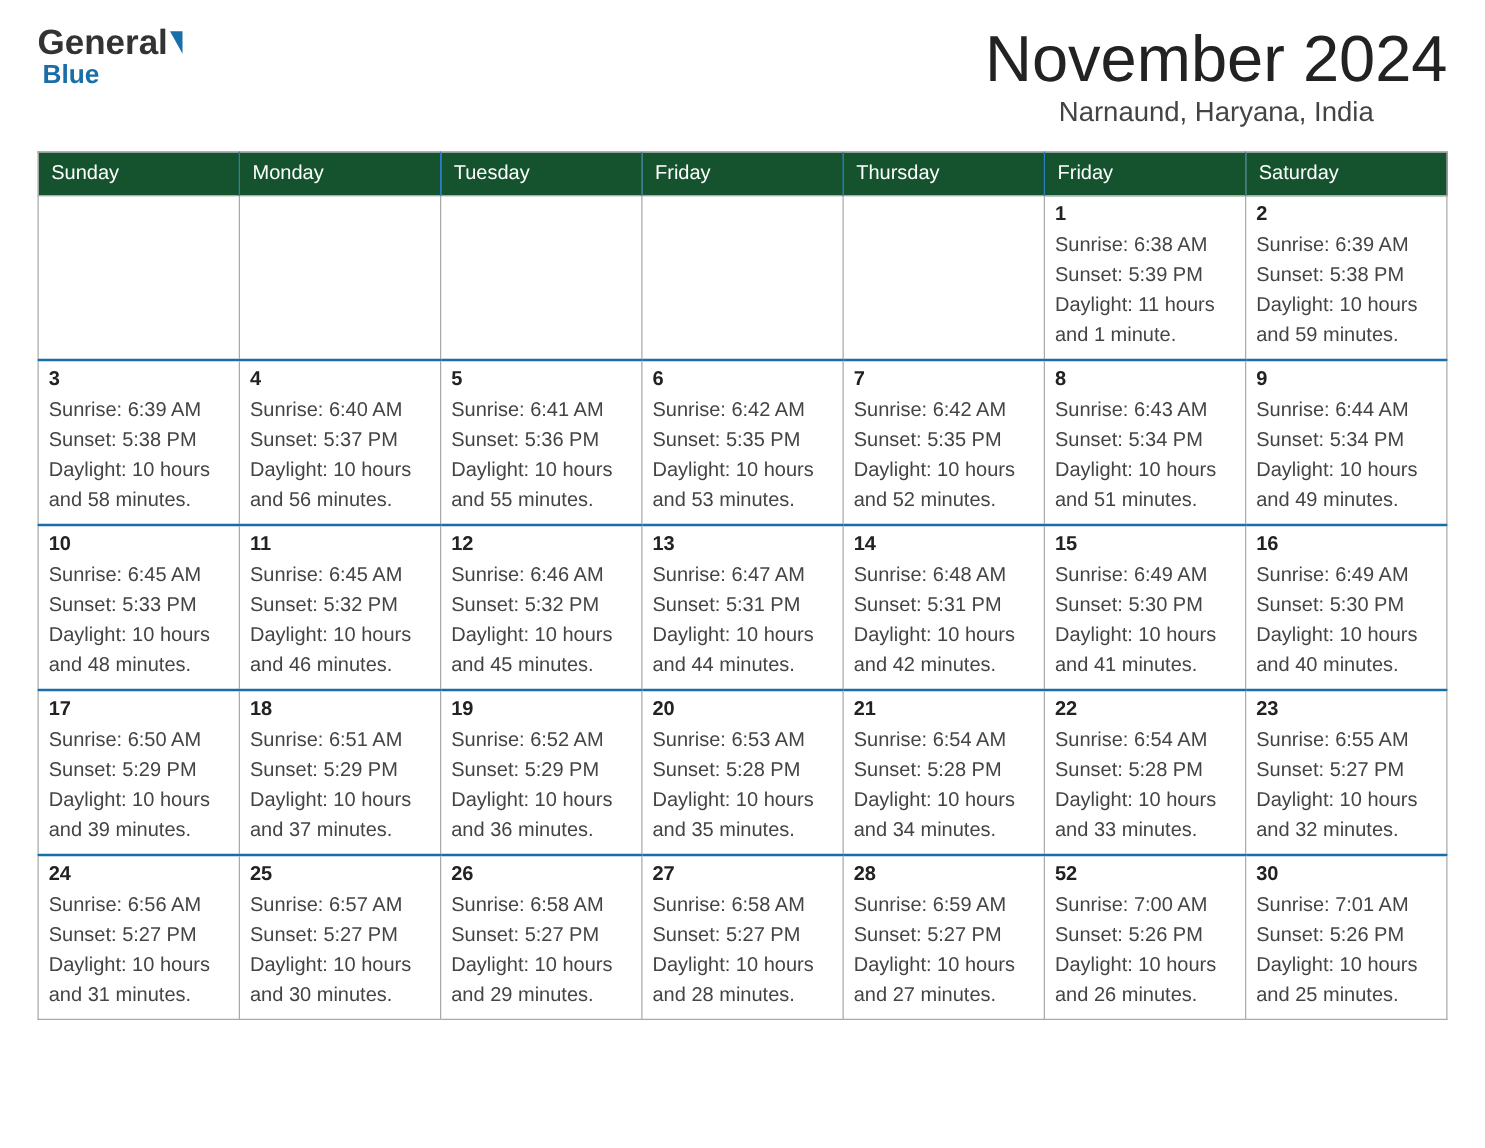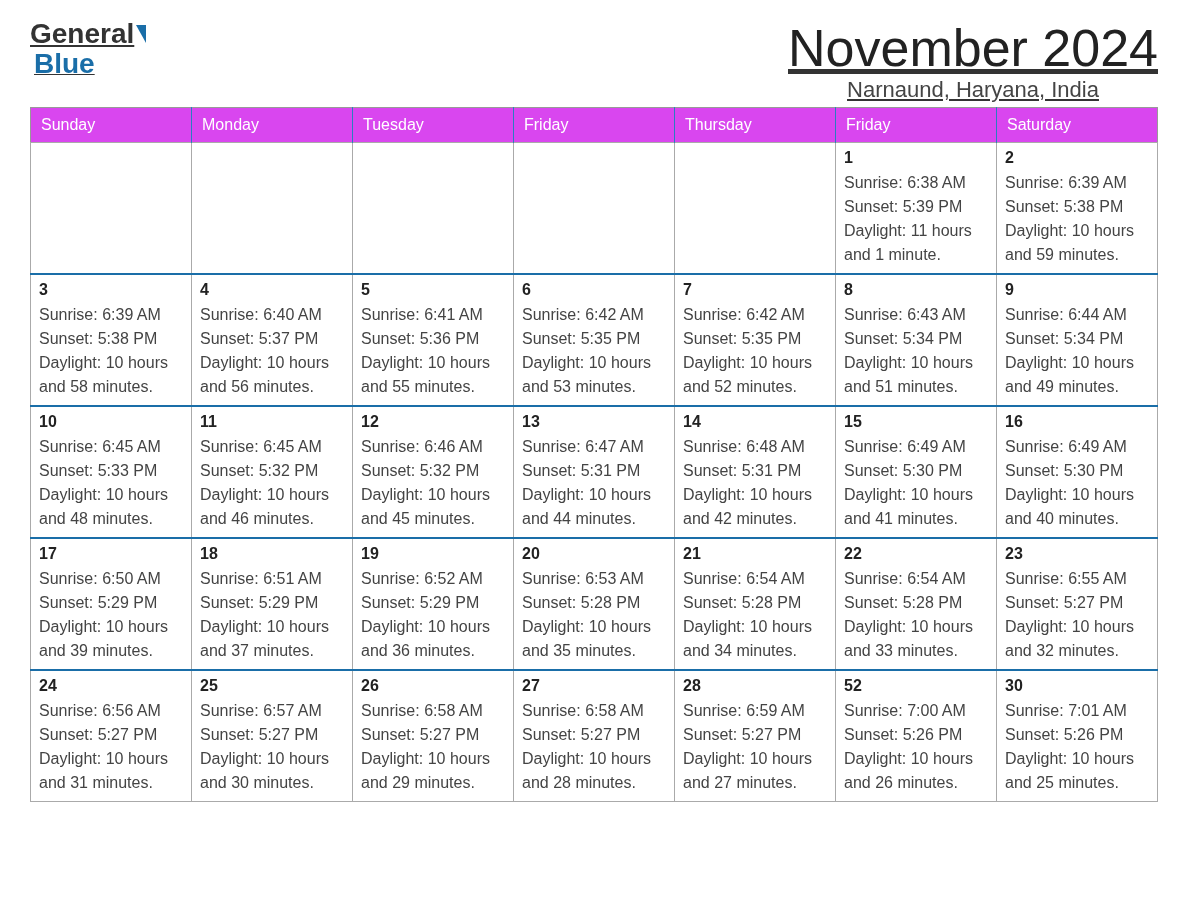--- a/index.html
+++ b/index.html
@@ -8,22 +8,21 @@
       background: #fff;
       color: #333;
       width: 1188px;
       min-height: 918px;
       padding: 20px 30px 30px 30px;
     }
     #header {
       display: flex;
       justify-content: space-between;
       align-items: flex-start;
-      margin-bottom: 4px;
-      text-decoration: underline;
+      margin-bottom: 18px;
     }
     #logo {
       display: flex;
       flex-direction: column;
       align-items: flex-start;
     }
     #logo-text {
       font-size: 28px;
       font-weight: bold;
       color: #333;
@@ -39,21 +38,21 @@
       width: 0;
       height: 0;
       border-left: 10px solid transparent;
       border-right: 0px solid transparent;
       border-top: 18px solid #1a6ea8;
       margin: 0 2px;
       vertical-align: middle;
     }
     #logo-blue {
       color: #1a6ea8;
-      font-size: 28px;
+      font-size: 21px;
       font-weight: bold;
     }
     #title-section {
       text-align: center;
     }
     #month-title {
       font-size: 52px;
       font-weight: normal;
       color: #222;
       line-height: 1.1;
@@ -62,21 +61,21 @@
       font-size: 22px;
       color: #444;
       font-weight: normal;
     }
     #calendar {
       width: 100%;
       border-collapse: collapse;
       border: 1px solid #999;
     }
     #calendar th {
-      background: #d946ef;
+      background: #14532d;
       color: #fff;
       text-align: left;
       padding: 8px 10px;
       font-size: 16px;
       font-weight: normal;
       border-right: 1px solid #2a7ec0;
     }
     #calendar th:last-child { border-right: none; }
     #calendar td {
       vertical-align: top;

